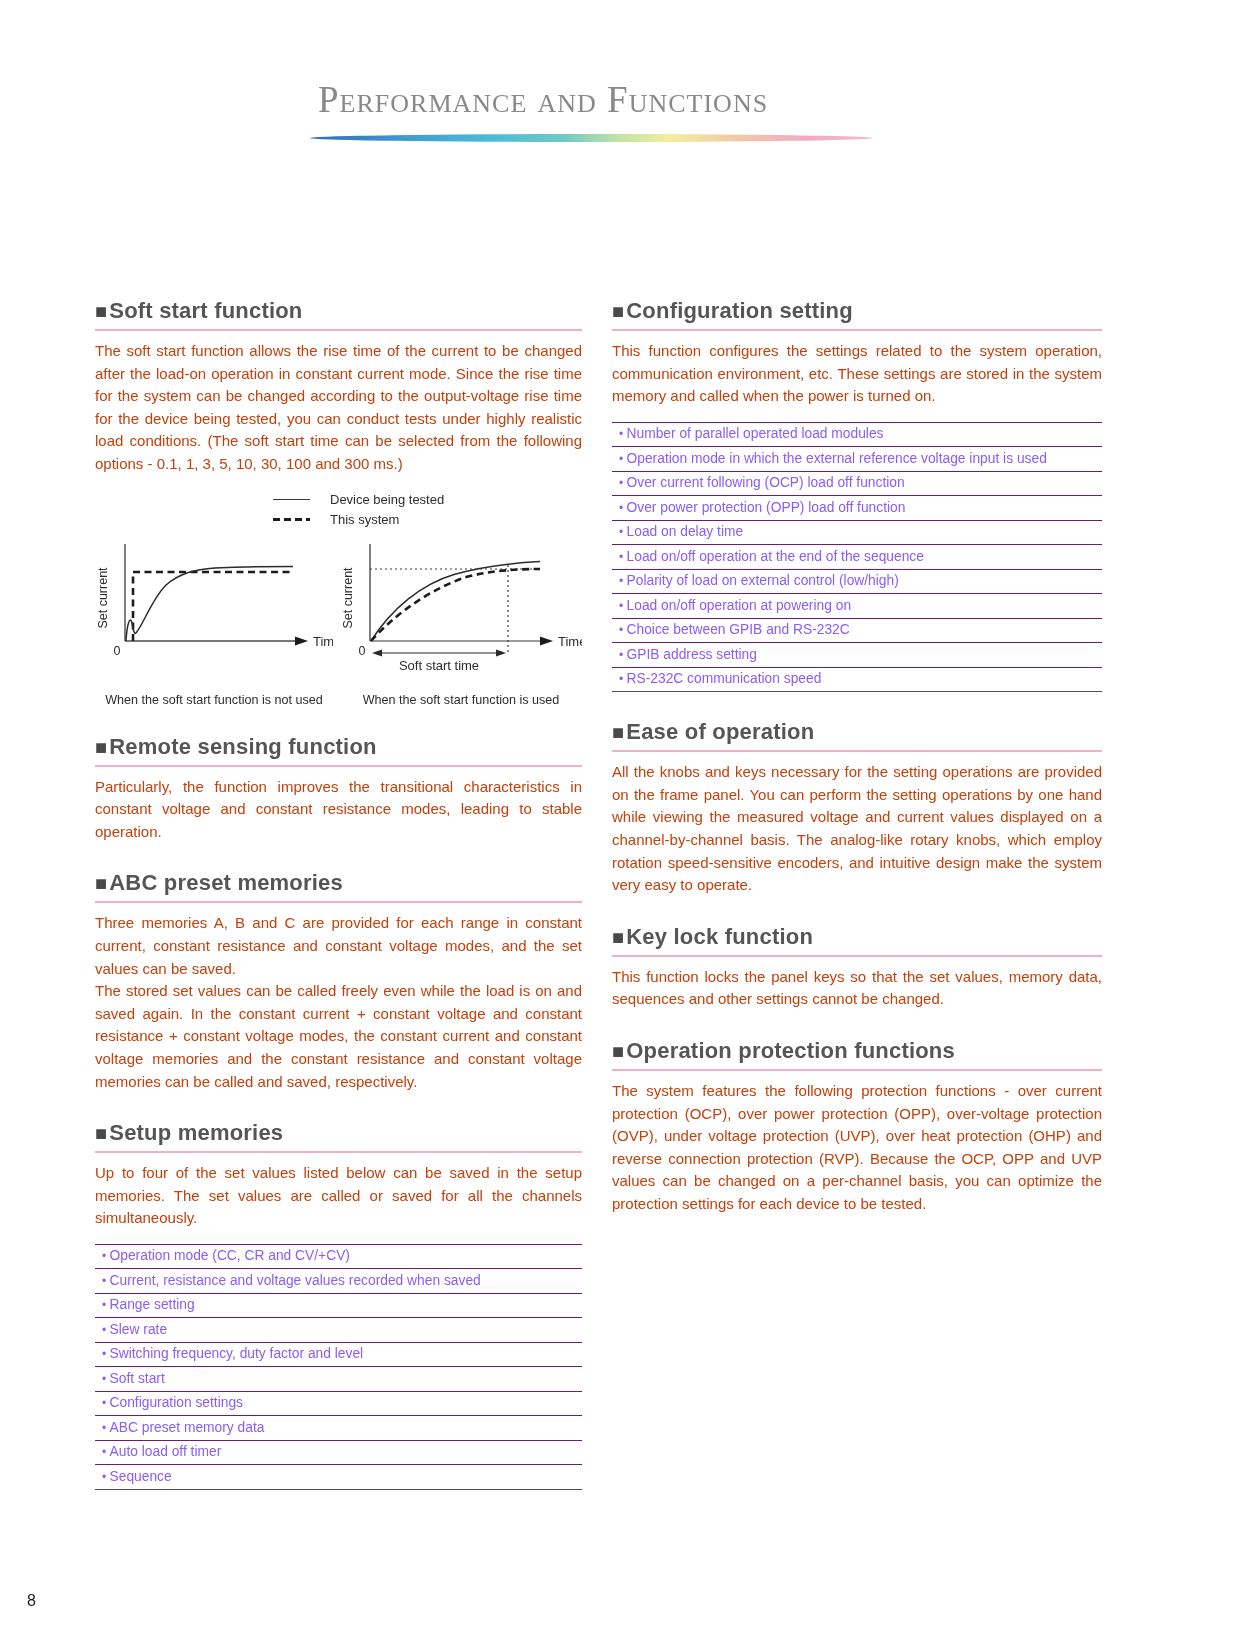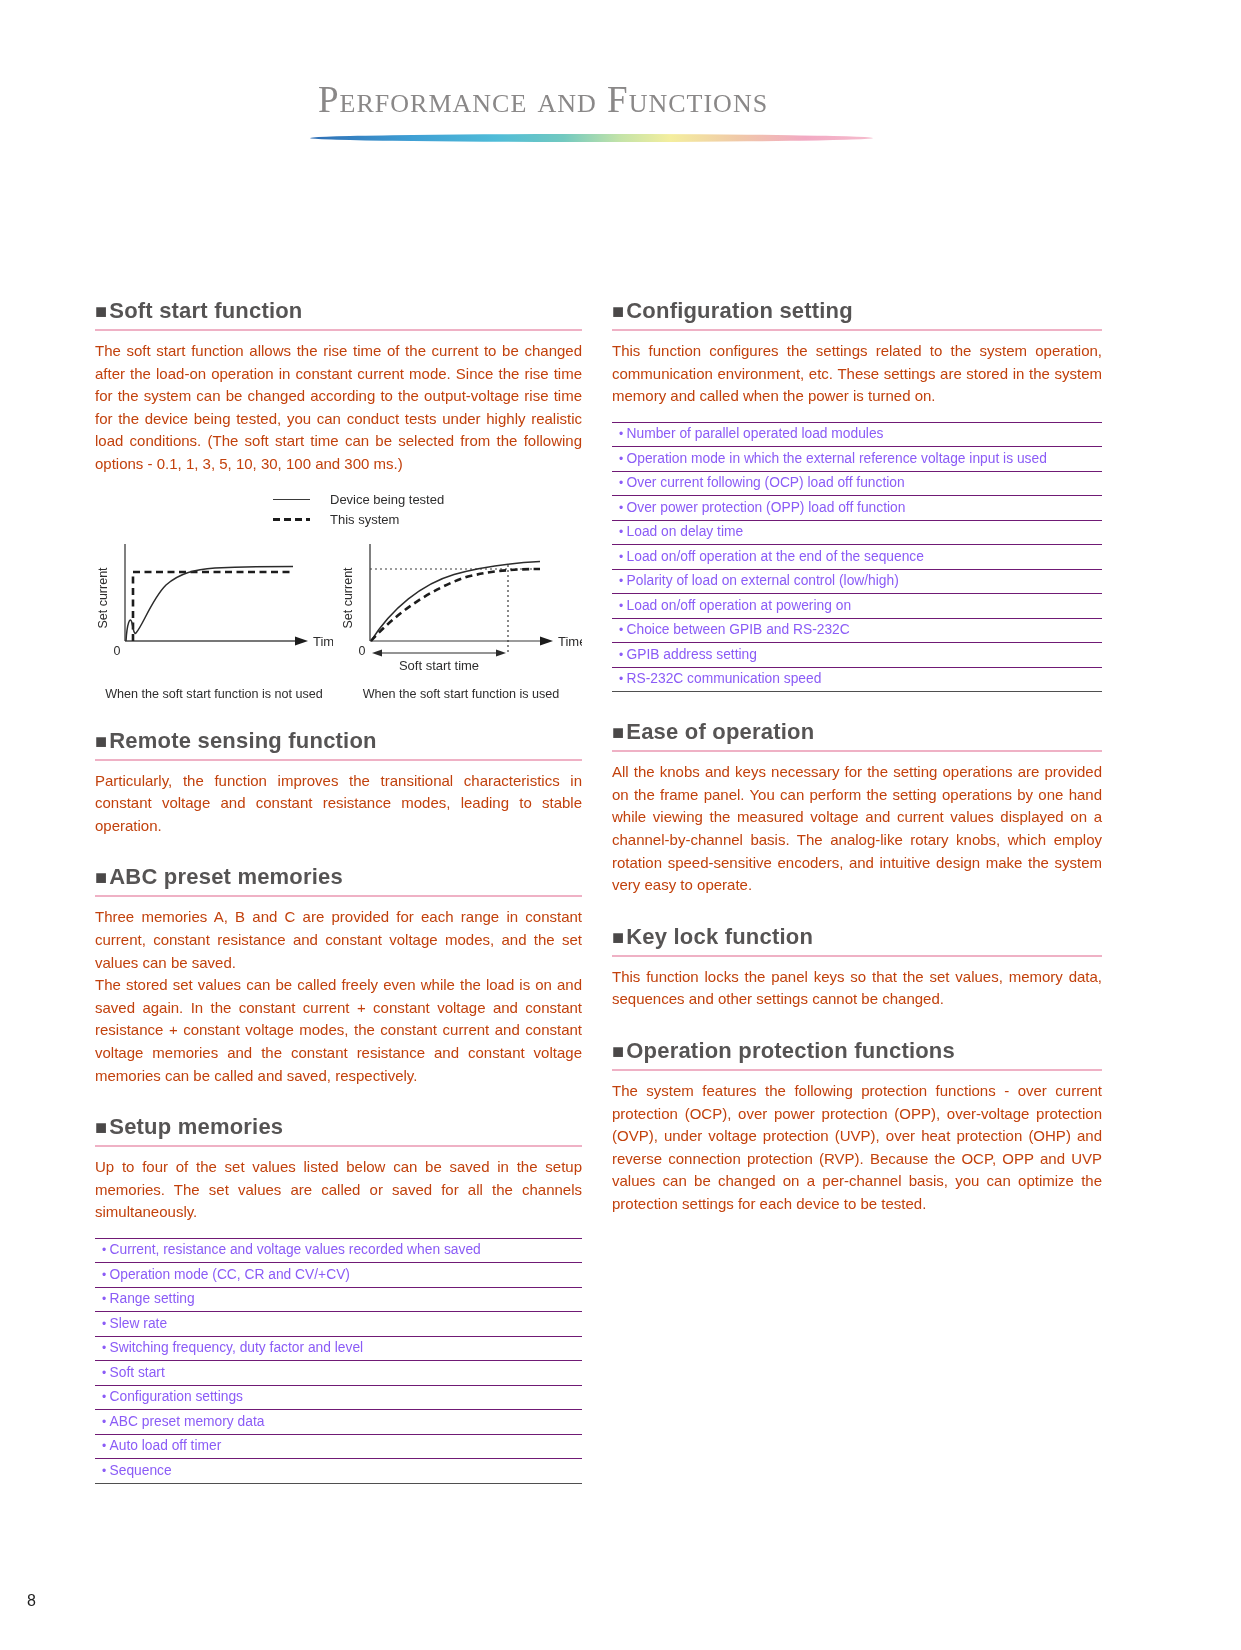--- a/index.html
+++ b/index.html
@@ -70,21 +70,21 @@
   .legend-row { display: flex; align-items: center; gap: 20px; height: 20px; }
   .swatch { width: 37px; flex: 0 0 37px; }
   .swatch-solid { border-top: 1.6px solid #3a3a3a; height: 0; }
   .swatch-dashed {
     height: 3.4px;
     background: repeating-linear-gradient(90deg, #1c1c1c 0 7px, transparent 7px 11px);
   }
   .legend-label { font-size: 13px; color: #2e2d2d; }
   .charts-row { display: flex; justify-content: space-between; }
   .chart-box { display: flex; flex-direction: column; align-items: center; }
-  .chart-caption { font-size: 12.6px; color: #2e2d2d; margin-top: 3px; }
+  .chart-caption { font-size: 12.6px; color: #2e2d2d; margin-top: 9px; }
   svg text { font-family: "Liberation Sans", sans-serif; fill: #2e2d2d; }
 
   
   .page-num {
     position: absolute; left: 27px; top: 1592px;
     font-size: 16px; color: #1f1f1f;
   }
 </style>
 </head>
 <body>
@@ -169,22 +169,22 @@
   <div class="section">
     <h2 class="sec-h"><span class="marker">■</span><span>ABC preset memories</span></h2>
     <p class="body-p">Three memories A, B and C are provided for each range in constant current, constant resistance and constant voltage modes, and the set values can be saved.</p>
     <p class="body-p">The stored set values can be called freely even while the load is on and saved again.  In the constant current + constant voltage and constant resistance + constant voltage modes, the constant current and constant voltage memories and the constant resistance and constant voltage memories can be called and saved, respectively.</p>
   </div>
 
   <div class="section">
     <h2 class="sec-h"><span class="marker">■</span><span>Setup memories</span></h2>
     <p class="body-p">Up to four of the set values listed below can be saved in the setup memories.  The set values are called or saved for all the channels simultaneously.</p>
     <ul class="rule-list">
+      <li>Operation mode (CC, CR and CV/+CV)</li>
       <li>Current, resistance and voltage values recorded when saved</li>
-      <li>Operation mode (CC, CR and CV/+CV)</li>
       <li>Range setting</li>
       <li>Slew rate</li>
       <li>Switching frequency, duty factor and level</li>
       <li>Soft start</li>
       <li>Configuration settings</li>
       <li>ABC preset memory data</li>
       <li>Auto load off timer</li>
       <li>Sequence</li>
     </ul>
   </div>

